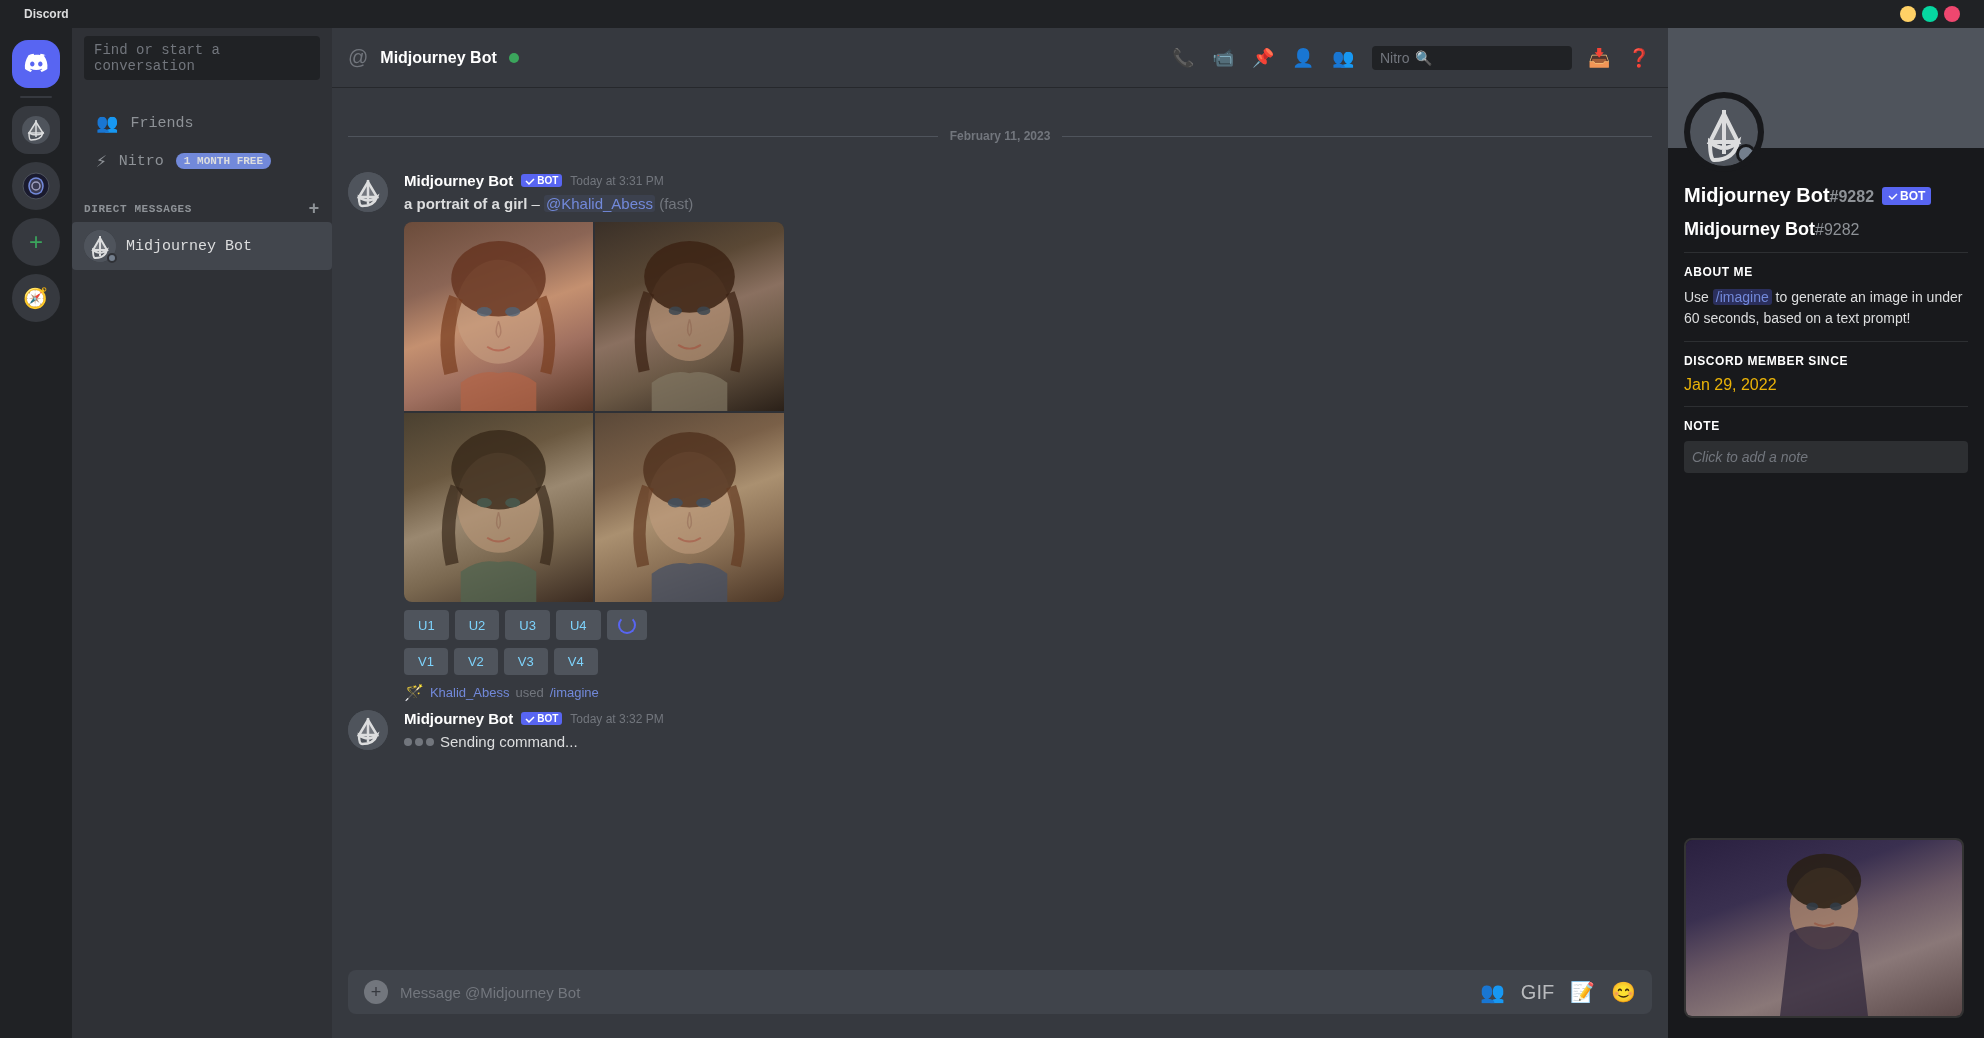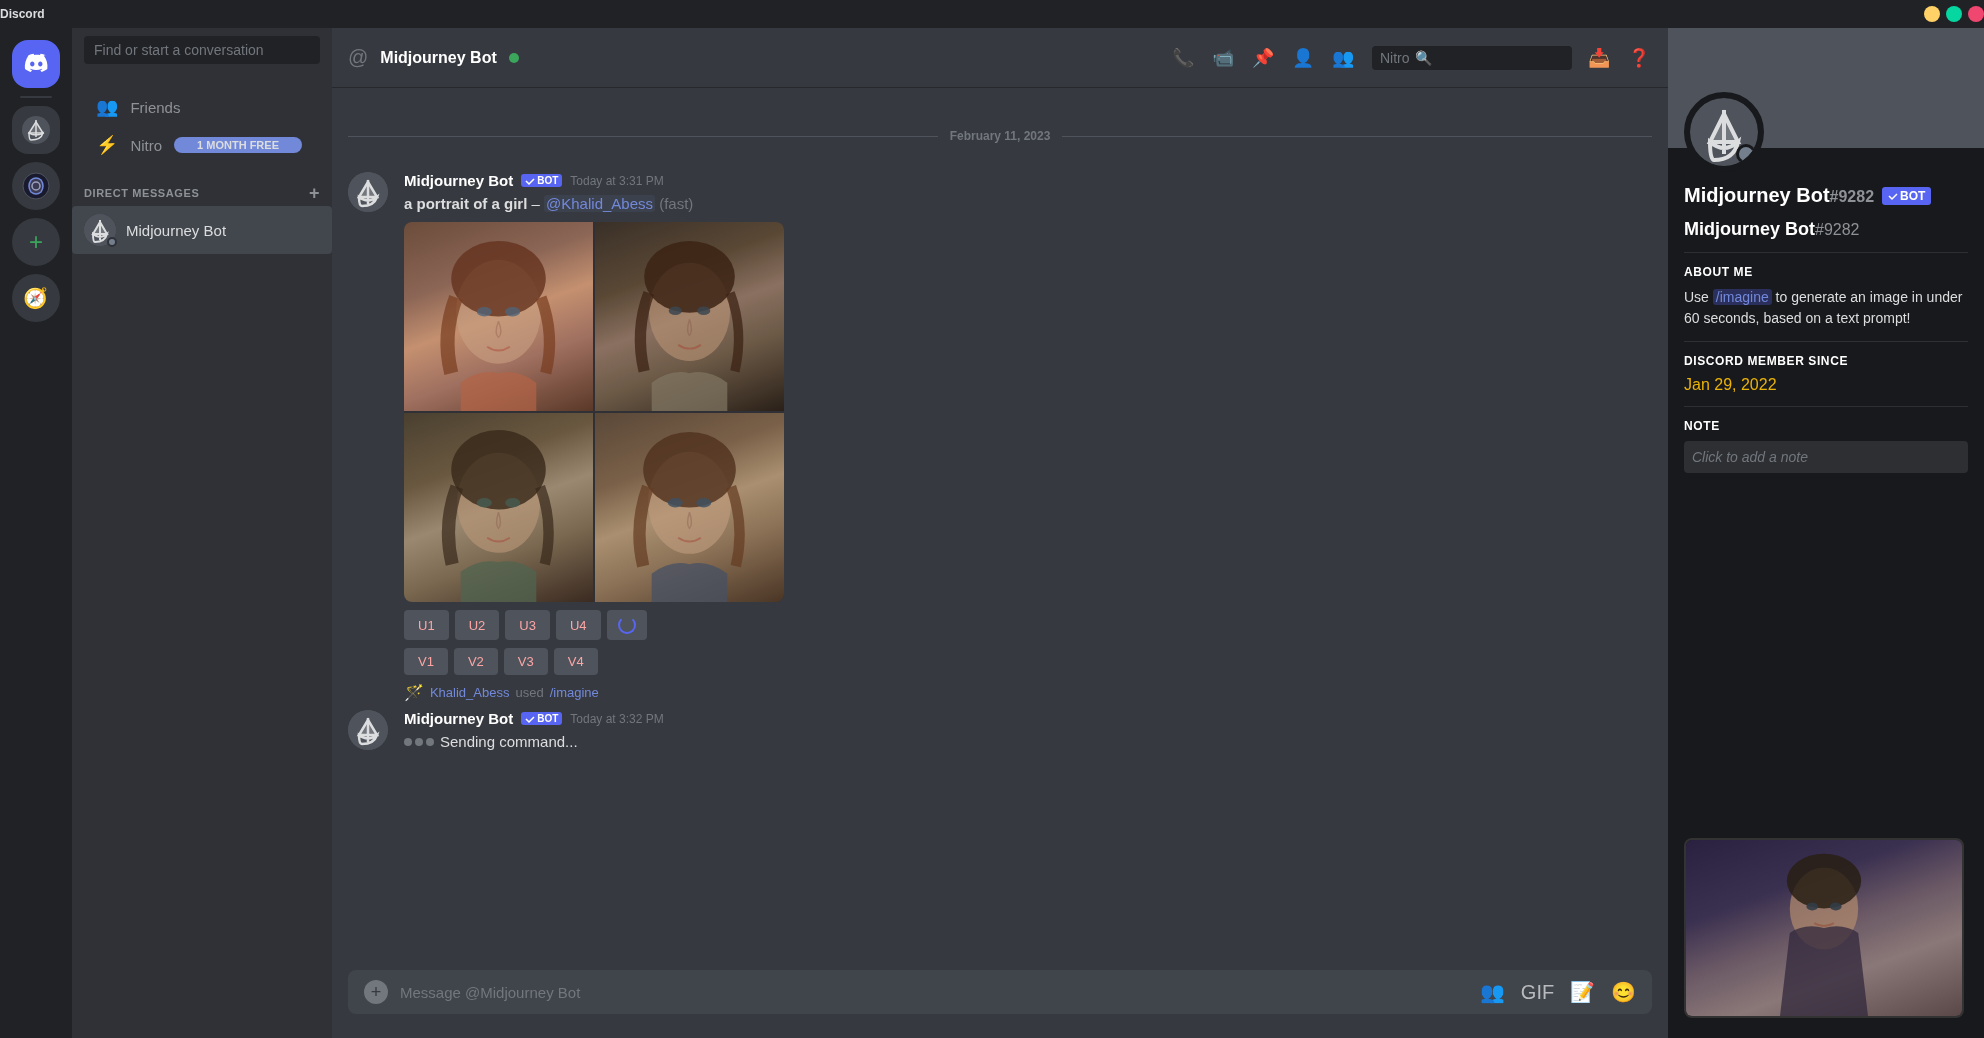--- a/index.html
+++ b/index.html
@@ -13,21 +13,21 @@
       display: flex;
       flex-direction: column;
     }
 
     
     .titlebar {
       background: #202225;
       height: 28px;
       display: flex;
       align-items: center;
-      padding: 0 0;
+      padding: 0 24px;
       flex-shrink: 0;
     }
     .titlebar-title {
       font-size: 12px;
       color: #dcddde;
       font-weight: 600;
     }
     .titlebar-controls {
       margin-left: auto;
       display: flex;
@@ -81,20 +81,21 @@
     }
     .server-icon.gray { background: #36393f; }
 
     
     .channel-sidebar {
       width: 260px;
       background: #2f3136;
       display: flex;
       flex-direction: column;
       flex-shrink: 0;
+      font-family: Liberation Mono, monospace;
     }
     .search-bar {
       margin: 8px 12px;
       background: #202225;
       border-radius: 4px;
       padding: 6px 10px;
       font-size: 14px;
       color: #72767d;
       cursor: text;
       display: flex;
@@ -110,21 +111,21 @@
       padding: 8px 12px;
       border-radius: 4px;
       cursor: pointer;
       font-size: 15px;
       color: #8e9297;
     }
     .sidebar-nav-item .icon { font-size: 18px; }
     .nitro-badge {
       background: #4f545c;
       border-radius: 20px;
-      padding: 2px 23px;
+      padding: 2px 8px;
       font-size: 11px;
       color: #dcddde;
       font-weight: 600;
     }
     .nitro-badge.free { background: #7289da; }
     .dm-header {
       display: flex;
       align-items: center;
       justify-content: space-between;
       padding: 16px 12px 4px;
@@ -374,21 +375,21 @@
     .action-buttons {
       display: flex;
       gap: 6px;
       margin-top: 8px;
       flex-wrap: wrap;
     }
     .action-btn {
       background: #4f545c;
       border: none;
       border-radius: 4px;
-      color: #fca5a5;
+      color: #7dd3fc;
       font-size: 13px;
       padding: 6px 14px;
       cursor: pointer;
       font-weight: 500;
     }
     .action-btn.refresh {
       background: #4f545c;
       display: flex;
       align-items: center;
       justify-content: center;

